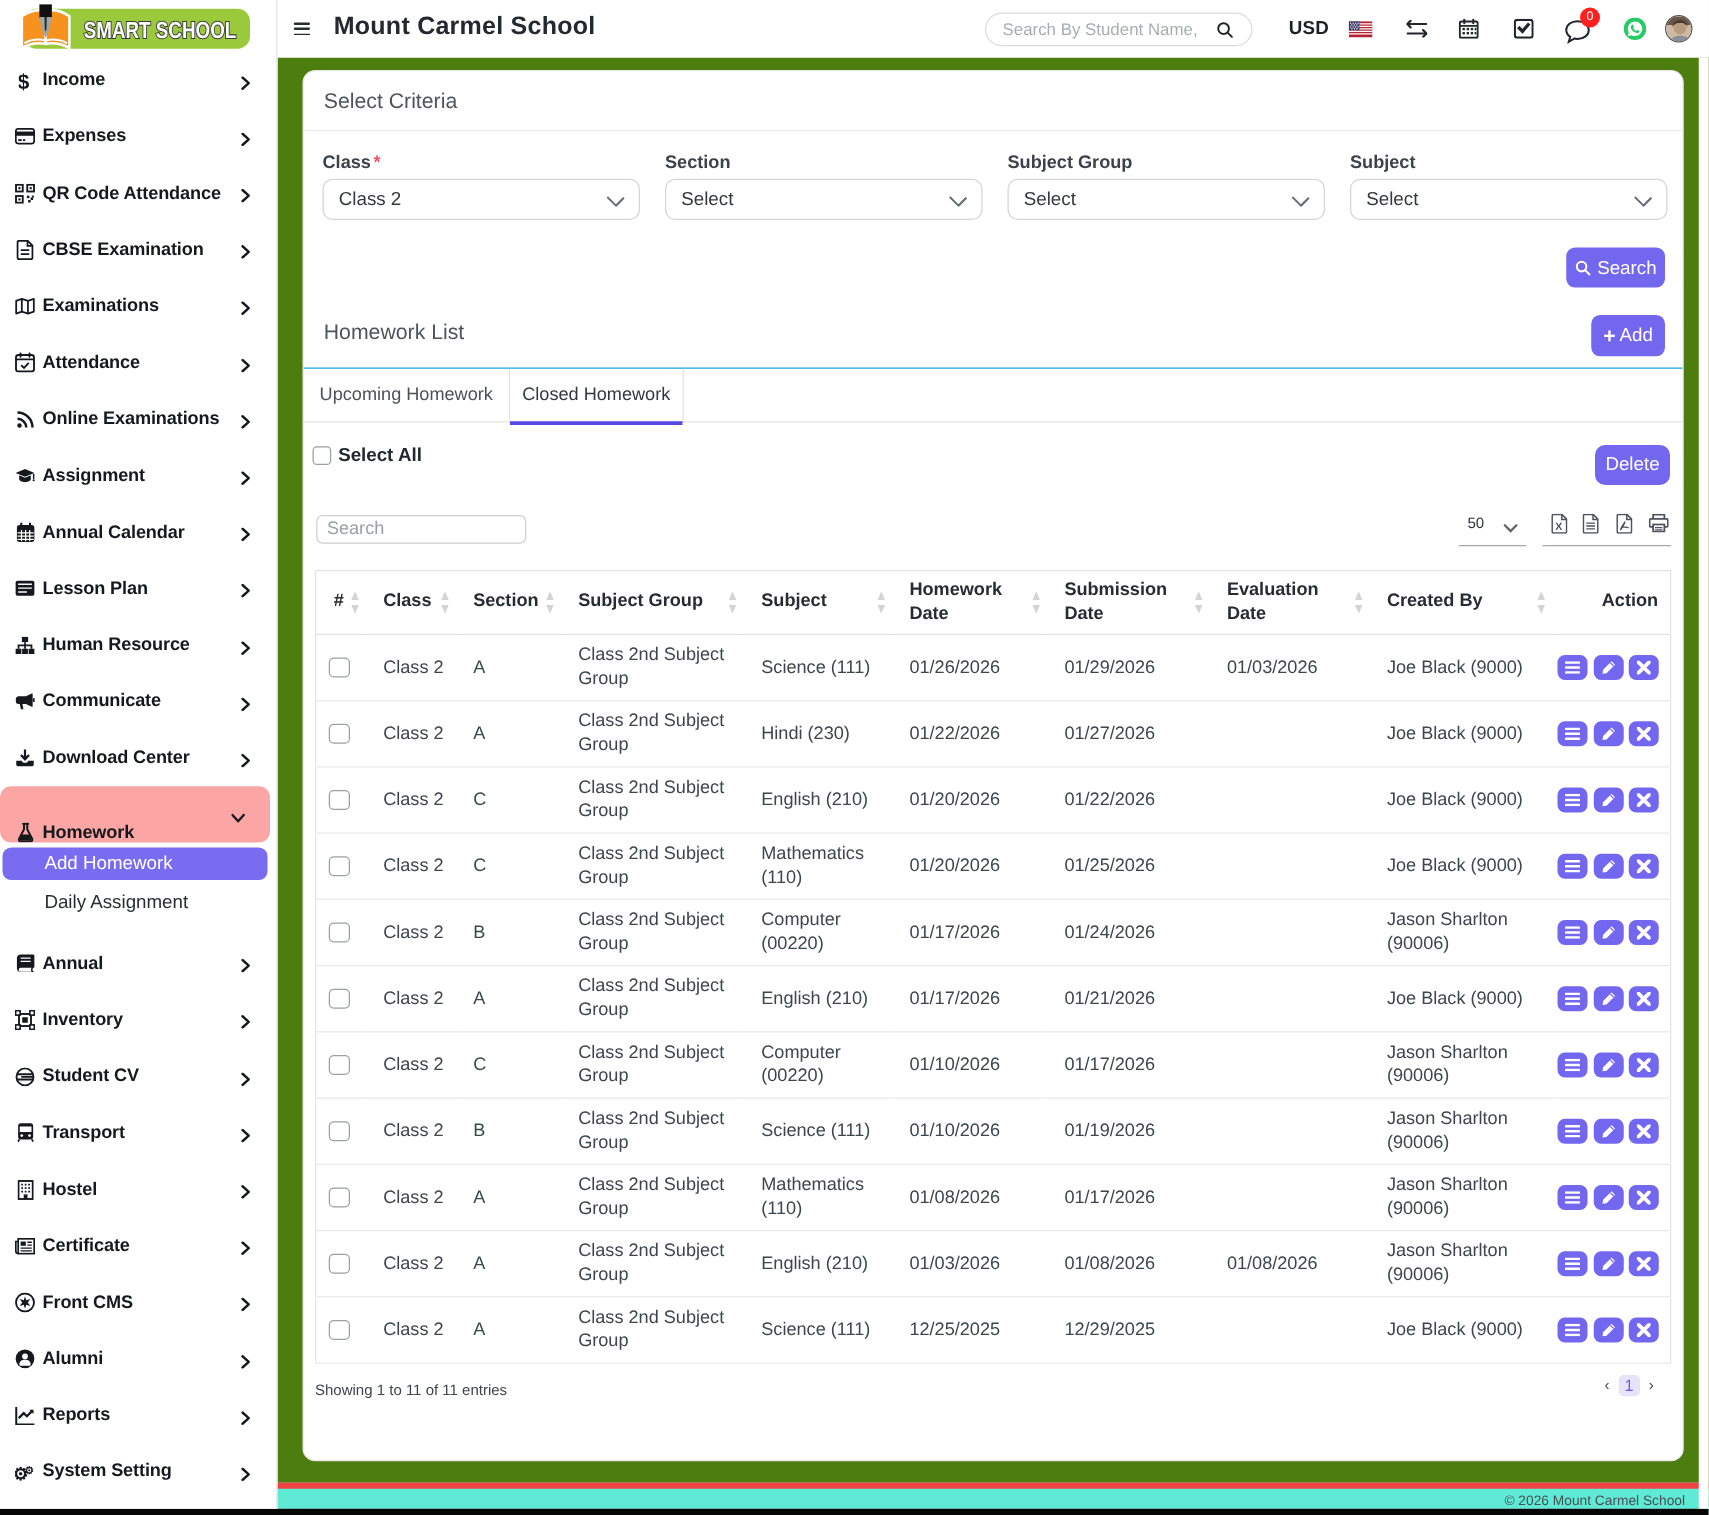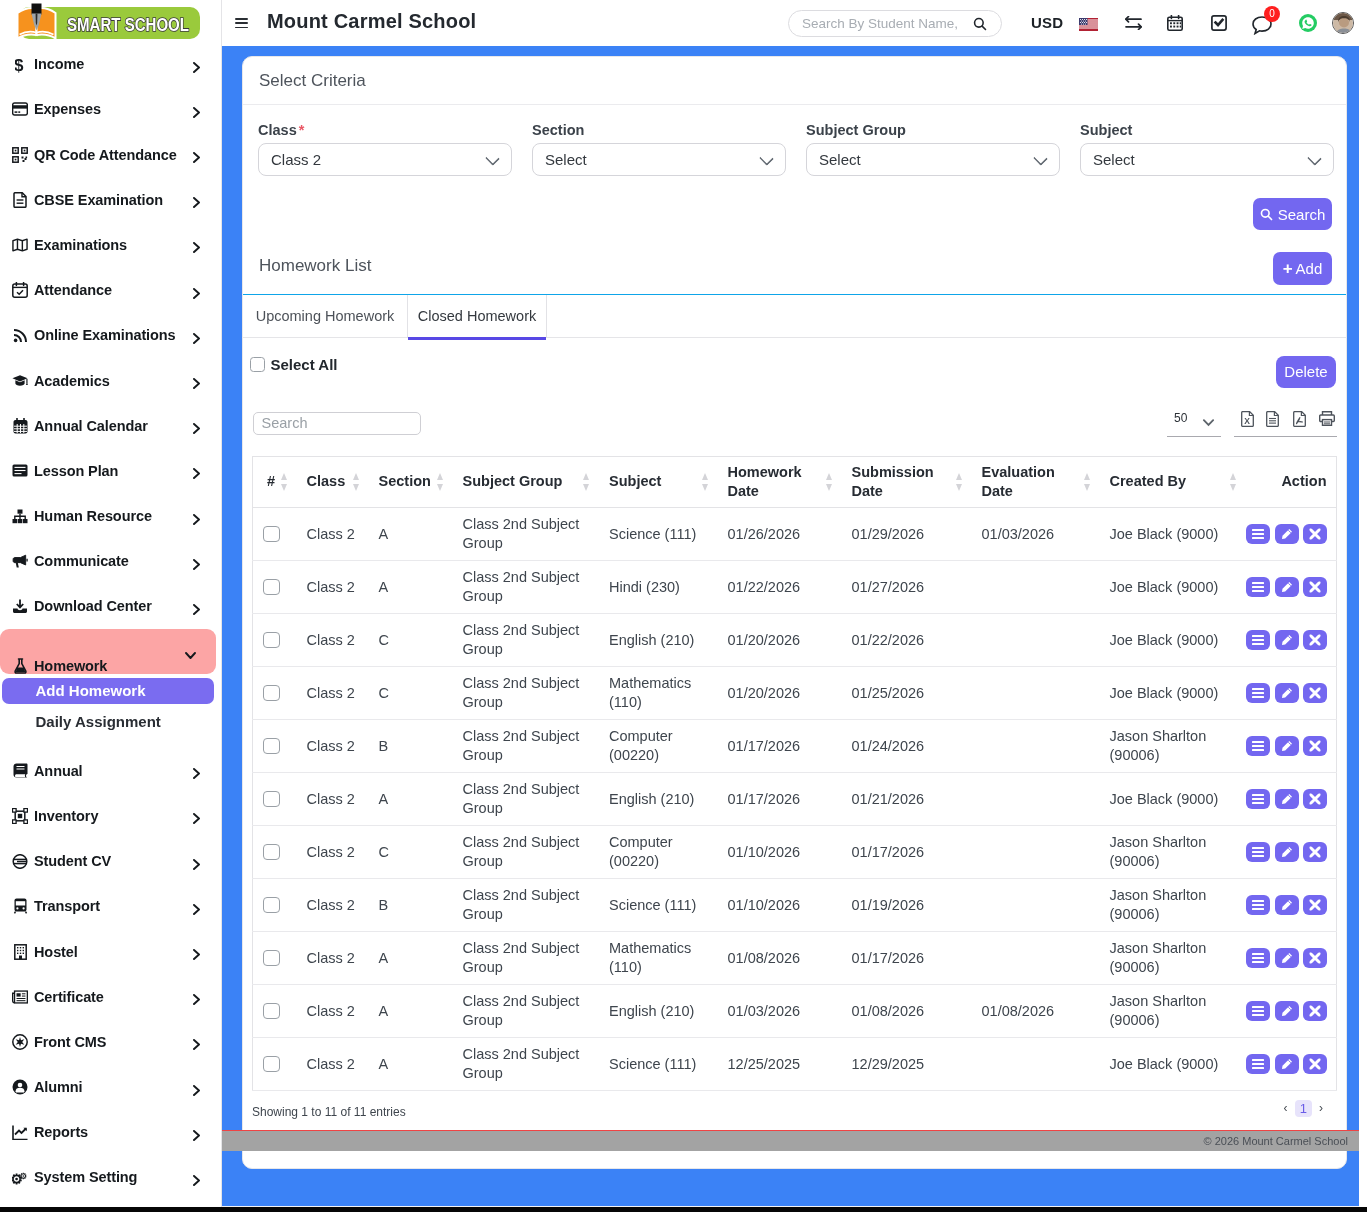--- a/index.html
+++ b/index.html
@@ -18,27 +18,27 @@
 .badge0 { position:absolute; left:1264px; top:6px; width:16px; height:16px; background:#ff1f1f; border-radius:50%; color:#fff; font-size:10px; text-align:center; line-height:16px; z-index:7; }
 .avatar { position:absolute; left:1332px; top:12px; width:22px; height:22px; border-radius:50%; border:1px solid #555; overflow:hidden; }
 
 
 .menu { position:absolute; left:0; top:41.6px; width:221px; }
 .mi { height:45.2px; display:flex; align-items:center; padding:0 20px 0 12px; position:relative; }
 .mi .ic { width:16px; height:16px; display:flex; align-items:center; justify-content:center; flex:0 0 16px; }
 .mi .tx { font-size:14.5px; font-weight:bold; color:#15191d; margin-left:6px; letter-spacing:-0.1px; }
 .mi .chev { position:absolute; right:20px; top:50%; margin-top:-5.5px; }
 .hw-head { background:#fca5a5; border-radius:9px; width:216px;align-items:flex-end; }
-.submenu-item { width:212.5px; margin-left:1.5px; height:26.6px; margin-top:3.4px; border-radius:7px; display:flex; align-items:center; padding-left:34px; font-size:15px; color:#2a2e34;font-weight:bold; }
+.submenu-item { width:212.5px; margin-left:1.5px; height:26.6px; margin-top:3.4px; border-radius:7px; display:flex; align-items:center; padding-left:34px; font-size:15px; color:#2a2e34; }
 .submenu-item.active { background:#7a6cf0; color:#fff; height:26.6px; }
 .submenu-item.plain { margin-top:4px; height:26px; }
 .submenu-pad { height:14px; }
 
 
-.main { position:absolute; left:222px; top:46px; width:1145px; height:1160px; background:#3b82f6; }
+.main { position:absolute; left:222px; top:46px; width:1145px; height:1160px; background:#4d7c0f; }
 .card { position:absolute; left:20px; top:10px; width:1105px; height:1113px; background:#fff; border:1px solid #e7e7ea; border-radius:10px; }
 .card-h { height:48px; border-bottom:1px solid #ebebee; display:flex; align-items:center; padding-left:16px; font-size:17px; color:#4e545c; }
 .crit { position:relative; height:142px; }
 .fld { position:absolute; top:18px; width:254px; }
 .fld label { font-size:14.5px; font-weight:bold; color:#3b424a; display:block; margin-bottom:5px; margin-top:-1px; }
 .fld .req { color:#ea5765; margin-left:2px; }
 .sel { height:33px; border:1px solid #d5d5da; border-radius:8px; display:flex; align-items:center; padding:0 12px; font-size:15px; color:#33383e; position:relative; }
 .sel:after { content:""; position:absolute; right:13px; top:11px; width:9px; height:9px; border-right:2.2px solid #697078; border-bottom:2.2px solid #697078; transform:rotate(45deg) scale(1,0.9); margin-top:-2px; border-bottom-right-radius:2px; }
 .btn { background:#7367f0; color:#fff; border:none; border-radius:7px; font-size:15px; font-family:"Liberation Sans",sans-serif; display:inline-flex; align-items:center; justify-content:center; }
 .searchbtn { position:absolute; right:14px; top:93px; width:79px; height:32px; }
@@ -77,21 +77,21 @@
 .sort:before { content:""; position:absolute; left:1px; top:0px; border-left:3.5px solid transparent; border-right:3.5px solid transparent; border-bottom:7px solid #d4d4d8; }
 .sort:after { content:""; position:absolute; left:1px; bottom:0px; border-left:3.5px solid transparent; border-right:3.5px solid transparent; border-top:7px solid #d4d4d8; }
 td.act, th.act { text-align:right; padding-right:9px; padding-left:0; white-space:nowrap; }
 .abtn { display:inline-block; width:24px; height:20.5px; background:#7367f0; border-radius:6px; position:relative; vertical-align:middle; margin-left:4.5px; }
 .abtn svg { position:absolute; left:50%; top:50%; transform:translate(-50%,-50%); }
 .showinf { position:absolute; left:9px; top:767px; font-size:12px; color:#3e454d; }
 .pgn { position:absolute; right:16px; top:762px; display:flex; align-items:center; }
 .pgn .arr { color:#454b52; font-size:12px; padding:0 7px; }
 .pgn .pg1 { width:17.5px; height:17.5px; background:#e7e3fb; border-radius:4px; color:#6a5ce8; font-size:13px; display:flex; align-items:center; justify-content:center; }
 
-.footer { position:absolute; left:222px; top:1130px; width:1145px; height:21px; background:#a3a3a3; border-top:1px solid #ef4444; }
+.footer { position:absolute; left:222px; top:1186px; width:1145px; height:21px; background:#5eead4; border-top:5px solid #ef4444; }
 .footer span { position:absolute; right:19px; top:4px; font-size:11px; color:#4a4f56; }
 .blackbar { position:absolute; left:0; top:1207px; width:1367px; height:5px; background:#060606; }
 </style>
 </head>
 <body>
 <div class="header">
   <div class="hamb">
       <div></div>
       <div></div>
       <div></div>
@@ -696,21 +696,21 @@
       </div>
     <div class="mi">
         <span class="ic">
           <svg width="18" height="14" viewBox="0 0 18 14">
             <path d="M9 0.5 L17.5 4 L9 7.5 L0.5 4 Z" fill="#15191d"></path>
             <path d="M3.8 6.2 L3.8 9.8 C3.8 11.2 6.1 12.3 9 12.3 C11.9 12.3 14.2 11.2 14.2 9.8 L14.2 6.2 L9 8.4 Z" fill="#15191d"></path>
             <path d="M16.8 4.8 L16.8 9.5" stroke="#15191d" stroke-width="1.3"></path>
             <circle cx="16.8" cy="10.6" r="1" fill="#15191d"></circle>
           </svg>
         </span>
-        <span class="tx">Academics</span>
+        <span class="tx">Assignment</span>
         <span class="chev"><svg width="9" height="11" viewBox="0 0 9 11">
             <path d="M2 1 L7 5.5 L2 10" fill="none" stroke="#15191d" stroke-width="1.9" stroke-linecap="round" stroke-linejoin="round"></path>
           </svg></span>
       </div>
     <div class="mi">
         <span class="ic">
           <svg width="15" height="16" viewBox="0 0 15 16">
             <path d="M0.5 5.5 L14.5 5.5 L14.5 13.5 C14.5 14.6 13.6 15.5 12.5 15.5 L2.5 15.5 C1.4 15.5 0.5 14.6 0.5 13.5 Z M0.5 5.5 L0.5 4 C0.5 2.9 1.4 2 2.5 2 L12.5 2 C13.6 2 14.5 2.9 14.5 4 L14.5 5.5" fill="#15191d"></path>
             <line x1="4" y1="0.6" x2="4" y2="3.4" stroke="#15191d" stroke-width="1.6" stroke-linecap="round"></line>
             <line x1="11" y1="0.6" x2="11" y2="3.4" stroke="#15191d" stroke-width="1.6" stroke-linecap="round"></line>

